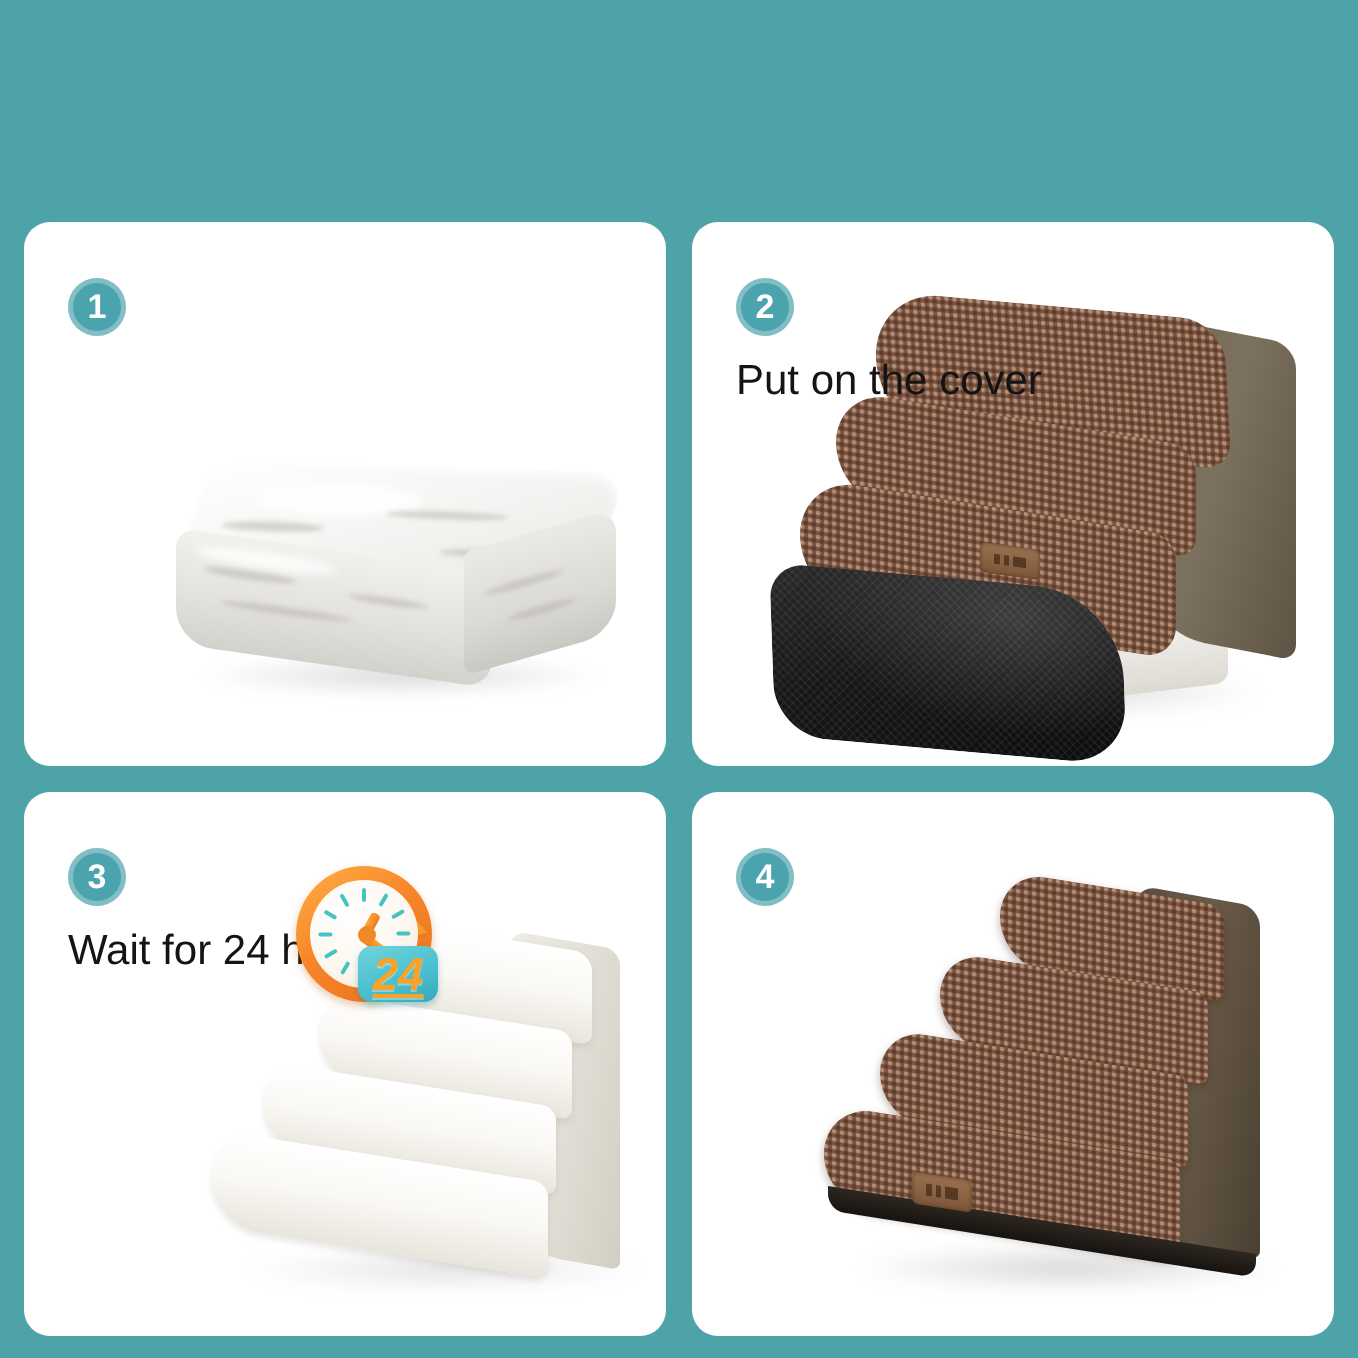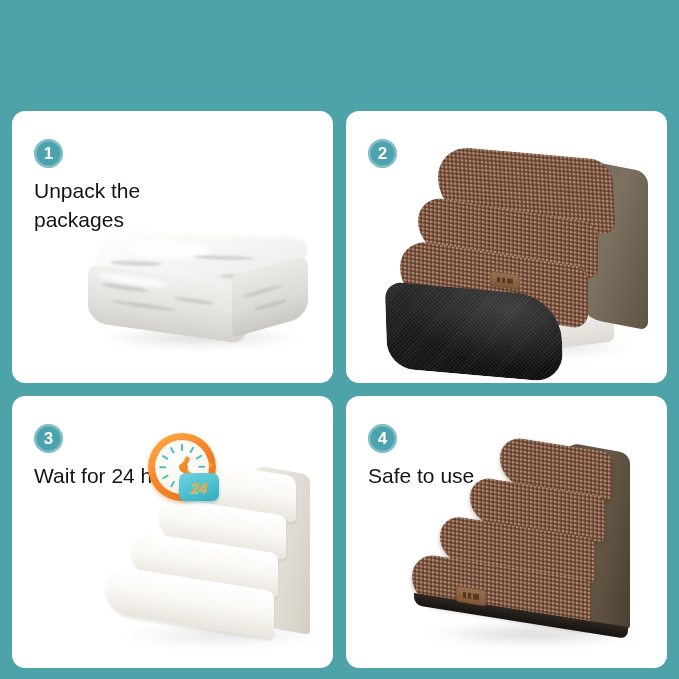--- a/index.html
+++ b/index.html
@@ -362,26 +362,27 @@
     left: 33px; top: 46px;
     width: 40px; height: 28px;
     border-radius: 7px;
     background: linear-gradient(160deg, #6fd4dd 0%, #49bece 60%, #35a9bb 100%);
     display: flex;
     align-items: center;
     justify-content: center;
     box-shadow: 0 2px 3px rgba(40,140,155,0.35);
   }
   .clock-badge span {
-    font-size: 15px;
+    font-size: 23px;
     font-weight: bold;
     font-style: italic;
     color: #f9a22a;
     line-height: 1;
     text-shadow: 0 1px 0 rgba(255,255,255,0.35);
+    text-decoration: underline;
   }
 </style>
 </head>
 <body>
 
 <div class="poster">
 
 
   <div class="grid">
 
@@ -403,39 +404,39 @@
           </div>
           <div class="pkg-side">
             <div class="wrinkle" style="left:10px; top:22px; width:40px; height:4px;"></div>
             <div class="wrinkle" style="left:22px; top:38px; width:34px; height:4px;"></div>
           </div>
         </div>
       </div>
       <div class="badge">
         <span>1</span>
       </div>
-      <div class="caption">Unpack the packages</div>
     </div>
 
     <div class="card">
       <div class="stage">
         <div class="p2">
           <div class="p2-shadow"></div>
           <div class="p2-foam"></div>
           <div class="p2-side"></div>
           <div class="p2-back mesh"></div>
           <div class="p2-mid mesh"></div>
           <div class="p2-front mesh"></div>
           <div class="tag p2-tag"></div>
           <div class="p2-flap"></div>
         </div>
       </div>
       <div class="badge">
         <span>2</span>
       </div>
+      <div class="caption">Put on the cover</div>
     </div>
 
     <div class="card">
       <div class="stage">
         <div class="p3">
           <div class="p3-shadow"></div>
           <div class="foam-side"></div>
           <div class="foam-step s1"></div>
           <div class="foam-step s2"></div>
           <div class="foam-step s3"></div>
@@ -457,21 +458,20 @@
           <div class="p4-step t2 mesh"></div>
           <div class="p4-step t3 mesh"></div>
           <div class="p4-step t4 mesh"></div>
           <div class="p4-base"></div>
           <div class="tag p4-tag"></div>
         </div>
       </div>
       <div class="badge">
         <span>4</span>
       </div>
-      <div class="caption">Safe to use</div>
     </div>
 
   </div>
 
   <div class="clock">
     <div class="clock-ring"></div>
     <div class="clock-arrow"></div>
     <div class="clock-face">
       <div class="tick" style="transform: rotate(0deg);"></div>
       <div class="tick" style="transform: rotate(30deg);"></div>

